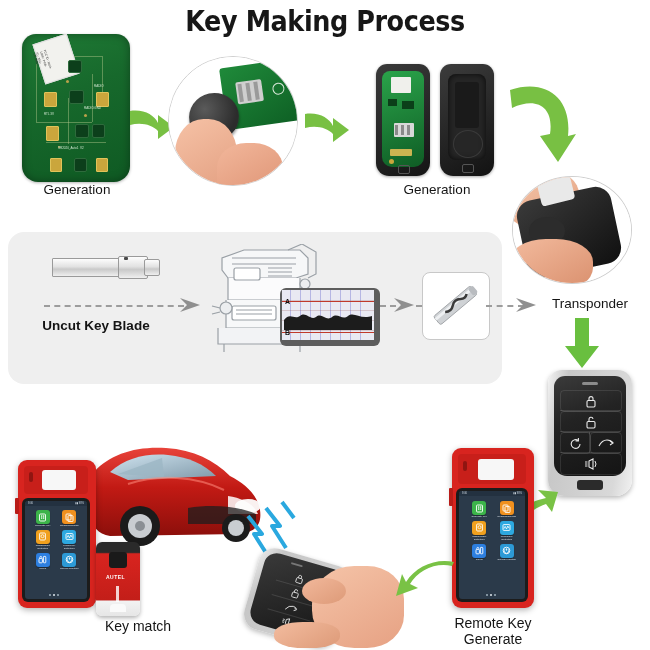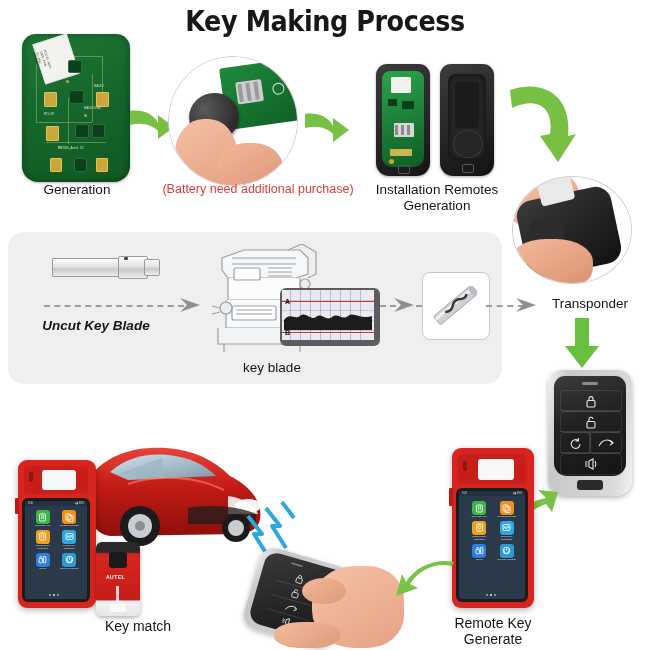--- a/index.html
+++ b/index.html
@@ -264,24 +264,22 @@
     <div class="abs" style="left:8px;top:16px;width:96px;height:78px;background:linear-gradient(150deg,#3a3a3a,#101010);border-radius:16px;transform:rotate(-12deg);"></div>
     <div class="abs" style="left:26px;top:2px;width:34px;height:24px;background:#e9e9e9;border-radius:4px;transform:rotate(-14deg);"></div>
     <div class="abs" style="left:16px;top:40px;width:36px;height:28px;background:#2c2c2c;border-radius:50%;"></div>
     <div class="abs" style="left:-4px;top:62px;width:84px;height:52px;background:linear-gradient(150deg,#f3bb9e,#d98f6d);border-radius:44%;"></div>
   </div>
 
   <div class="abs cap" style="left:22px;top:182px;width:110px;">
     <div>Generation</div>
   </div>
   <div class="abs cap" style="left:148px;top:182px;width:220px;">
-    <div class="cap-red">(Battery need additional purchase)</div>
   </div>
   <div class="abs cap" style="left:362px;top:182px;width:150px;">
-    <div>Installation Remotes</div>
     <div>Generation</div>
   </div>
 
   <div class="abs" id="gray-panel" style="left:8px;top:232px;width:494px;height:152px;">
 
     <div class="abs" style="left:44px;top:22px;width:110px;height:26px;">
       <div class="blade-body" style="left:0;top:4px;width:70px;height:17px;border-radius:1px;"></div>
       <div class="blade-body" style="left:66px;top:2px;width:28px;height:21px;border-radius:2px;"></div>
       <div class="blade-body" style="left:92px;top:5px;width:14px;height:15px;border-radius:2px;"></div>
       <div class="abs" style="left:72px;top:3px;width:4px;height:3px;background:#4a4a4a;border-radius:1px;"></div>
@@ -360,22 +358,21 @@
     </div>
   </div>
 
   <div class="dash" style="left:486px;top:305px;width:38px;"></div>
   <div class="dartip abs" style="left:516px;top:294px;">
     <svg width="24" height="22" viewBox="0 0 24 22">
         <path d="M0,4 L20,11 L0,18 L7,11 Z" fill="#8f8f8f"></path>
       </svg>
   </div>
 
-  <div class="abs cap" style="left:26px;top:318px;width:140px;font-weight:600;font-style:italic;">Uncut Key  Blade</div>
-  <div class="abs cap" style="left:212px;top:360px;width:120px;">key blade</div>
+  <div class="abs cap" style="left:26px;top:318px;width:140px;font-weight:600;">Uncut Key  Blade</div>
 
   <div class="abs cap" style="left:540px;top:296px;width:100px;">Transponder</div>
 
   <div class="abs garrow" style="left:562px;top:316px;">
     <svg width="40" height="54" viewBox="0 0 40 54">
       <path d="M13,2 L27,2 L27,30 L37,30 L20,52 L3,30 L13,30 Z" fill="#69bf3f"></path>
     </svg>
   </div>
 
   <div class="fob" style="left:548px;top:370px;width:84px;height:126px;">

